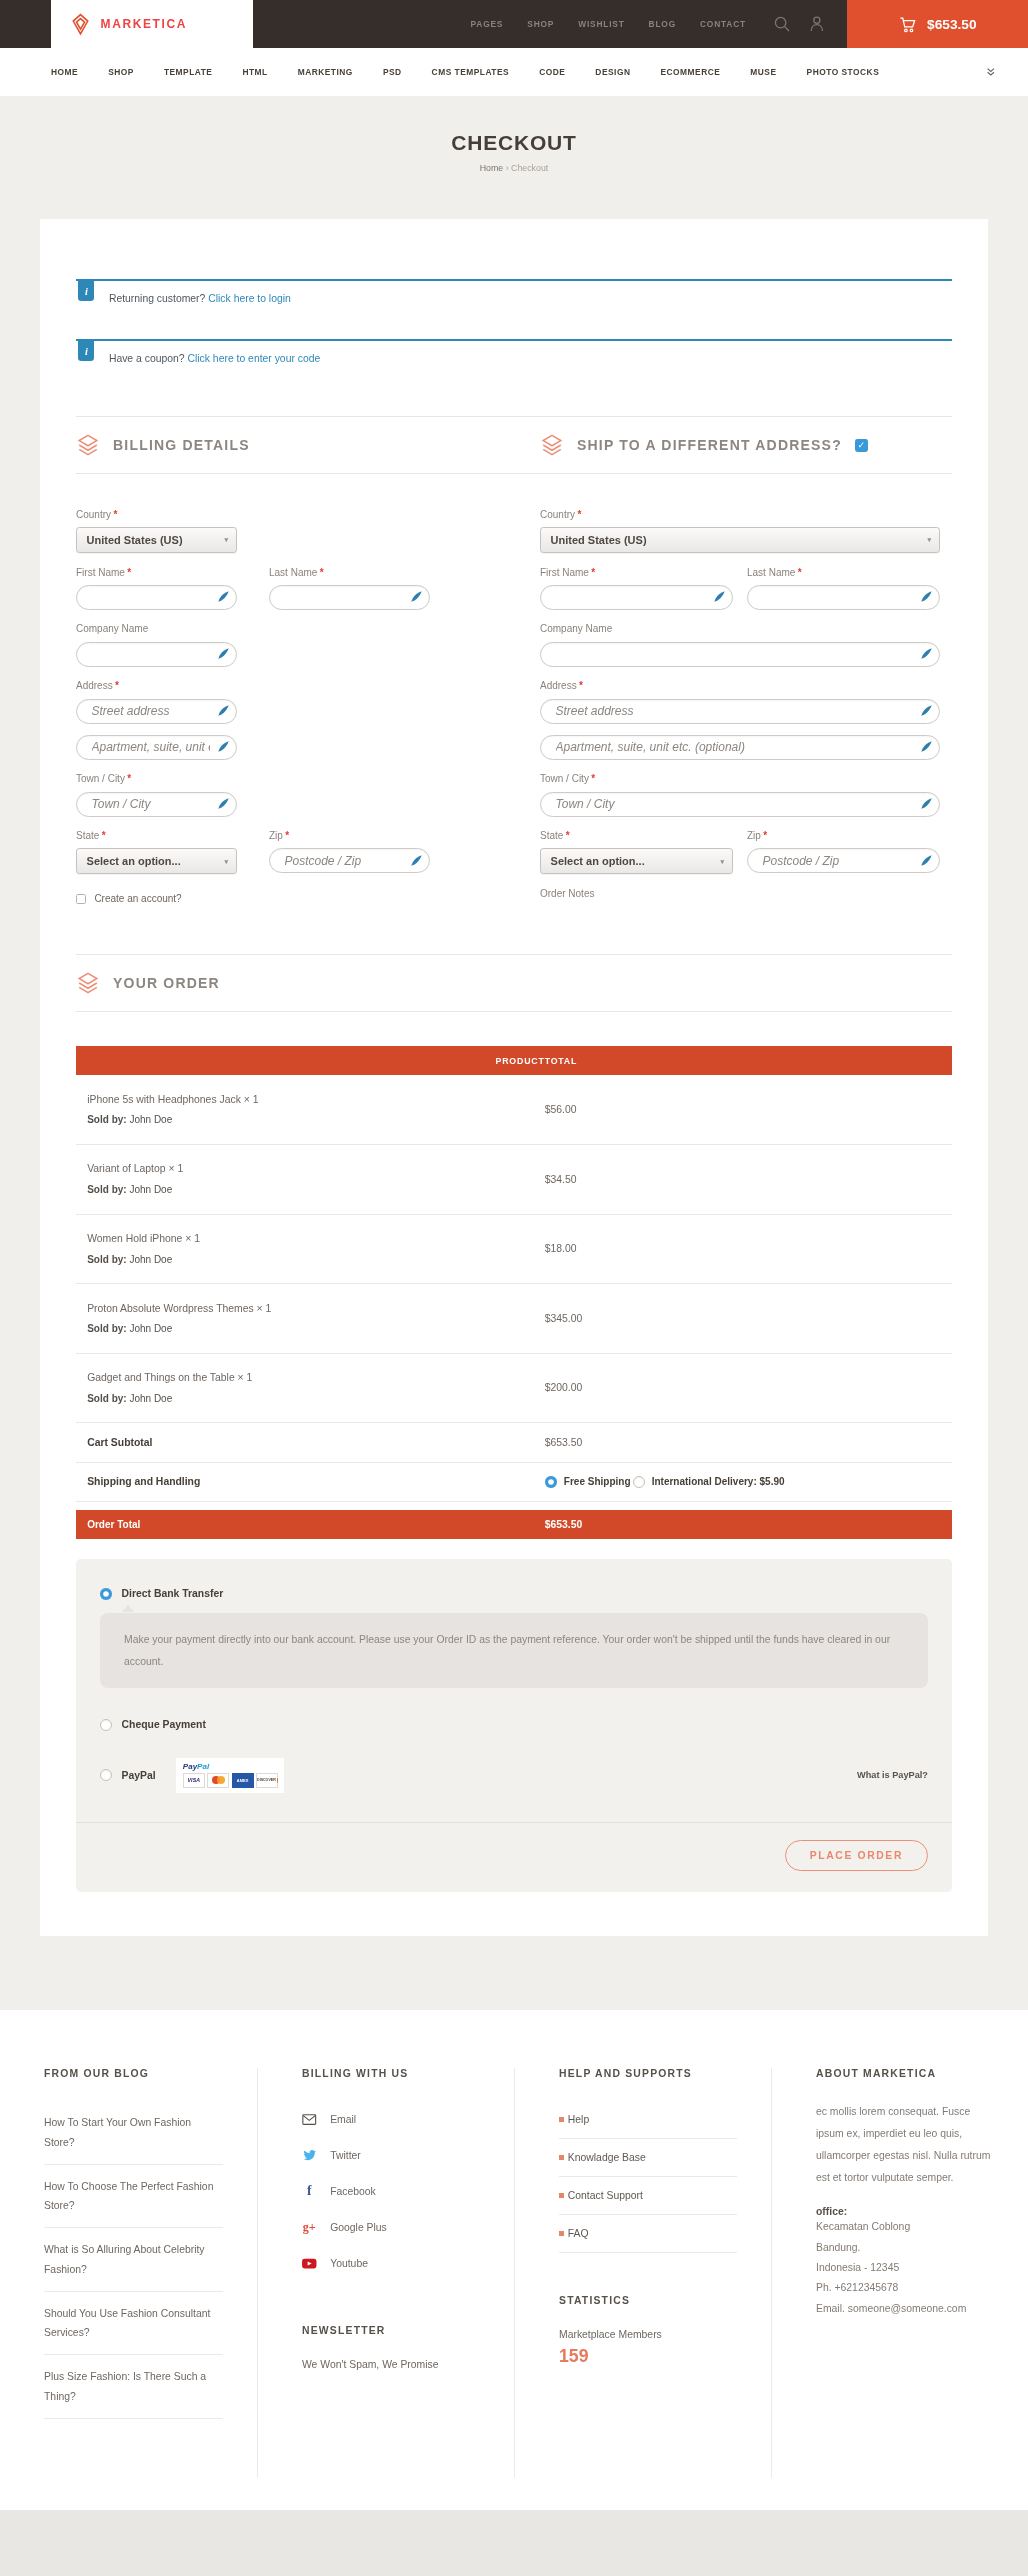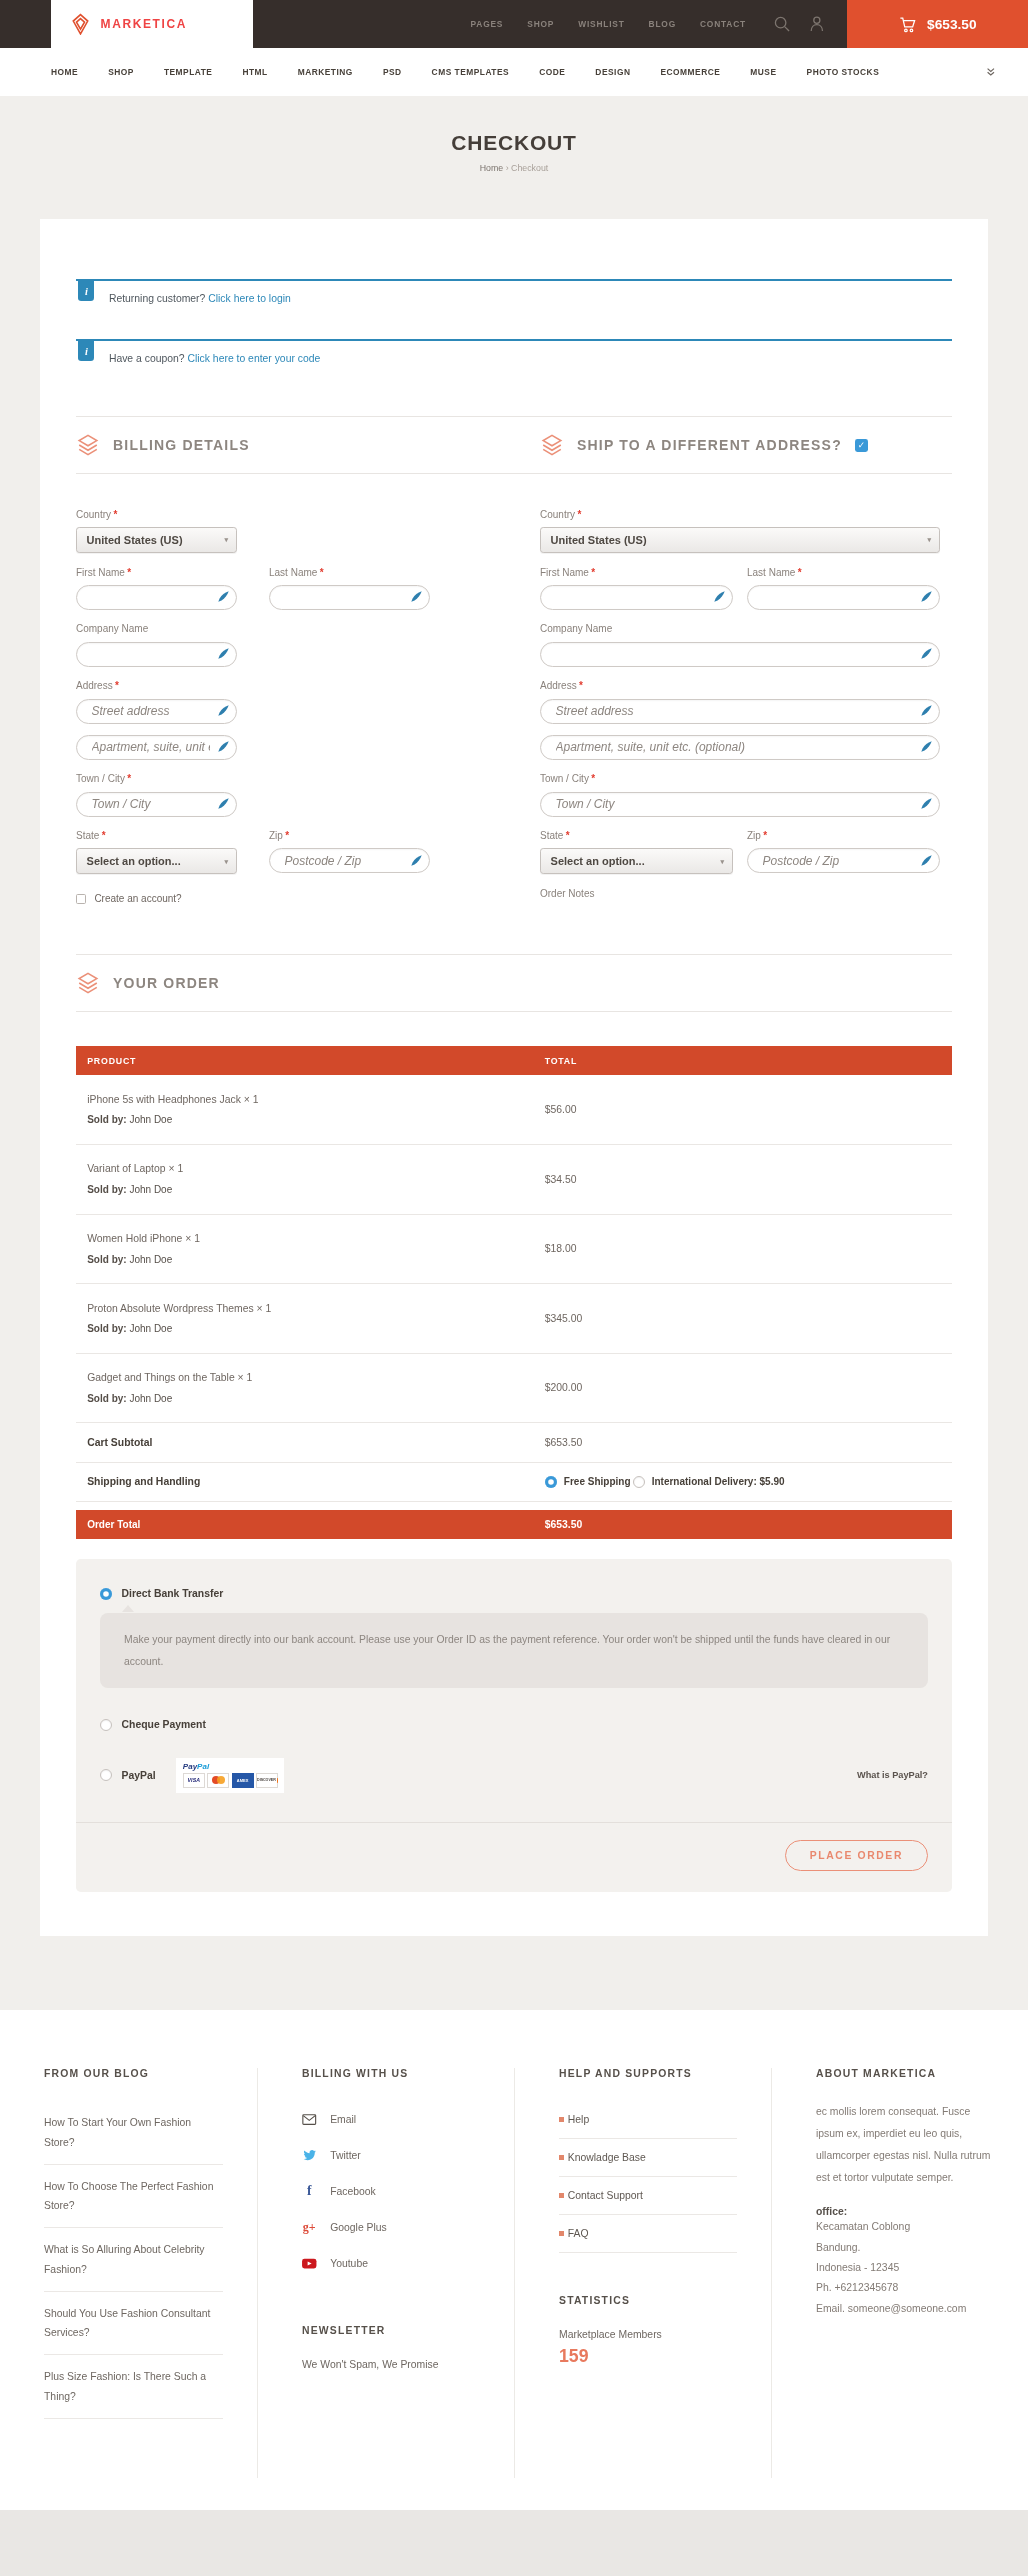--- a/index.html
+++ b/index.html
@@ -63,21 +63,21 @@
      font-family:inherit; font-size:10.4px; color:#55504c; outline:none; }
   .notes-area::placeholder { font-style:italic; color:#8d8680; }
 
   .chk-row { display:flex; align-items:center; gap:8px; margin-top:19px; cursor:pointer; }
   .chk-box { width:10.4px; height:10.4px; border:0.8px solid #b9b3ae; border-radius:1.6px; background:#fff; }
   .chk-label { font-size:10px; color:#6e6660; }
   .chk-blue { width:13px; height:13px; background:#3a99d8; border-radius:2.4px; color:#fff; font-size:8.8px; line-height:13px; text-align:center; cursor:pointer; }
 
   
   .order-table { margin-top:34px; }
-  .thead { background:#d2492a; height:29px; display:flex; align-items:center; color:#fff; font-size:8.8px; font-weight:bold; letter-spacing:0.8px; }
+  .thead { background:#d2492a; height:29px; display:flex; align-items:center; color:#fff; font-size:8.8px; font-weight:bold; letter-spacing:0.8px;text-align:right; }
   .cell-l { width:53.5%; padding-left:11.2px; flex:none; }
   .trow { display:flex; align-items:center; border-bottom:0.8px solid #eae7e4; padding:18.5px 0; }
   .p-name { font-size:10.4px; color:#6e6660; margin-bottom:9.6px; }
   .p-sold { font-size:10px; color:#554e48; } .p-sold b { font-weight:bold; }
   .p-price { font-size:10.4px; color:#6e6660; }
   .sub-row { display:flex; align-items:center; border-bottom:0.8px solid #eae7e4; padding:13.7px 0; }
   .sub-label { font-size:10.4px; font-weight:bold; color:#474039; }
   .ship-row { display:flex; border-bottom:0.8px solid #eae7e4; padding:13px 0; align-items:center; }
   .ship-opts { display:flex; flex-direction:row; gap:2px; }
   .radio-line { display:flex; align-items:center; gap:7.2px; cursor:pointer; }

